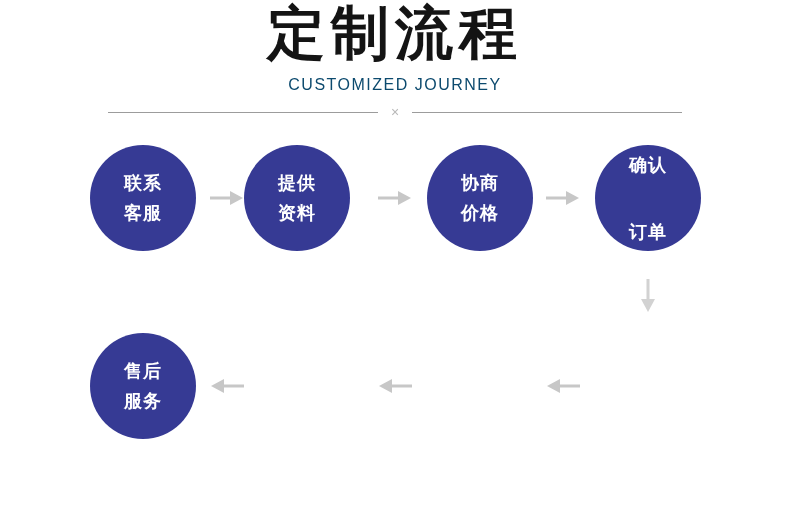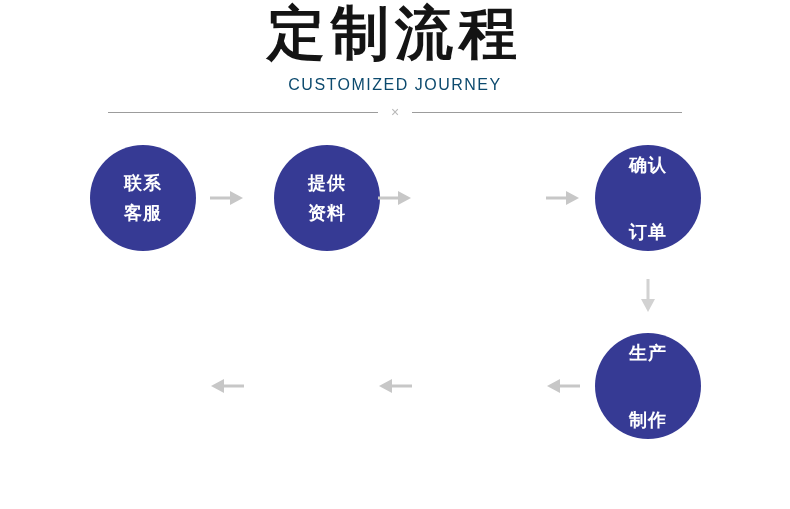--- a/index.html
+++ b/index.html
@@ -82,21 +82,21 @@
     position: absolute;
     width: 34px;
     height: 18px;
   }
   .arrow.left  { transform: rotate(180deg); }
   .arrow.down  { transform: rotate(90deg); }
   
   .r1 { top: 145px; }
   .r2 { top: 333px; }
   .c1 { left: 90px; }
-  .c2 { left: 274px; }
+  .c2 { left: 244px; }
   .c3 { left: 427px; }
   .c4 { left: 595px; gap: 37px; }
   .ar1 { top: 189px; }
   .ar2 { top: 377px; }
   .ac1 { left: 210px; }
   .ac2 { left: 378px; }
   .ac3 { left: 546px; }
   .adown { left: 631px; top: 287px; }
 </style>
 </head>
@@ -126,52 +126,56 @@
   <div class="circle r1 c2">
     <span>提供</span>
     <span>资料</span>
   </div>
 
   <svg class="arrow right ar1 ac2" viewBox="0 0 34 18">
     <rect x="0" y="7.5" width="21" height="3" fill="#c7c7c7"></rect>
     <polygon points="20,2 33,9 20,16" fill="#c7c7c7"></polygon>
   </svg>
 
+  <div class="circle r1 c3">
+    <span>协商</span>
+    <span>价格</span>
+  </div>
 
   <svg class="arrow right ar1 ac3" viewBox="0 0 34 18">
     <rect x="0" y="7.5" width="21" height="3" fill="#c7c7c7"></rect>
     <polygon points="20,2 33,9 20,16" fill="#c7c7c7"></polygon>
   </svg>
 
   <div class="circle r1 c4">
     <span>确认</span>
     <span>订单</span>
   </div>
 
   <svg class="arrow down adown" viewBox="0 0 34 18">
     <rect x="0" y="7.5" width="21" height="3" fill="#d2d2d2"></rect>
     <polygon points="20,2 33,9 20,16" fill="#d2d2d2"></polygon>
   </svg>
 
-  <div class="circle r2 c4">
-    <span>生产</span>
-    <span>制作</span>
-  </div>
 
   <svg class="arrow left ar2 ac3" viewBox="0 0 34 18">
     <rect x="0" y="7.5" width="21" height="3" fill="#c7c7c7"></rect>
     <polygon points="20,2 33,9 20,16" fill="#c7c7c7"></polygon>
   </svg>
 
 
   <svg class="arrow left ar2 ac2" viewBox="0 0 34 18">
     <rect x="0" y="7.5" width="21" height="3" fill="#c7c7c7"></rect>
     <polygon points="20,2 33,9 20,16" fill="#c7c7c7"></polygon>
   </svg>
 
 
   <svg class="arrow left ar2 ac1" viewBox="0 0 34 18">
     <rect x="0" y="7.5" width="21" height="3" fill="#c7c7c7"></rect>
     <polygon points="20,2 33,9 20,16" fill="#c7c7c7"></polygon>
   </svg>
 
+  <div class="circle r2 c1">
+    <span>售后</span>
+    <span>服务</span>
+  </div>
 
 </div>
 
 </body></html>

